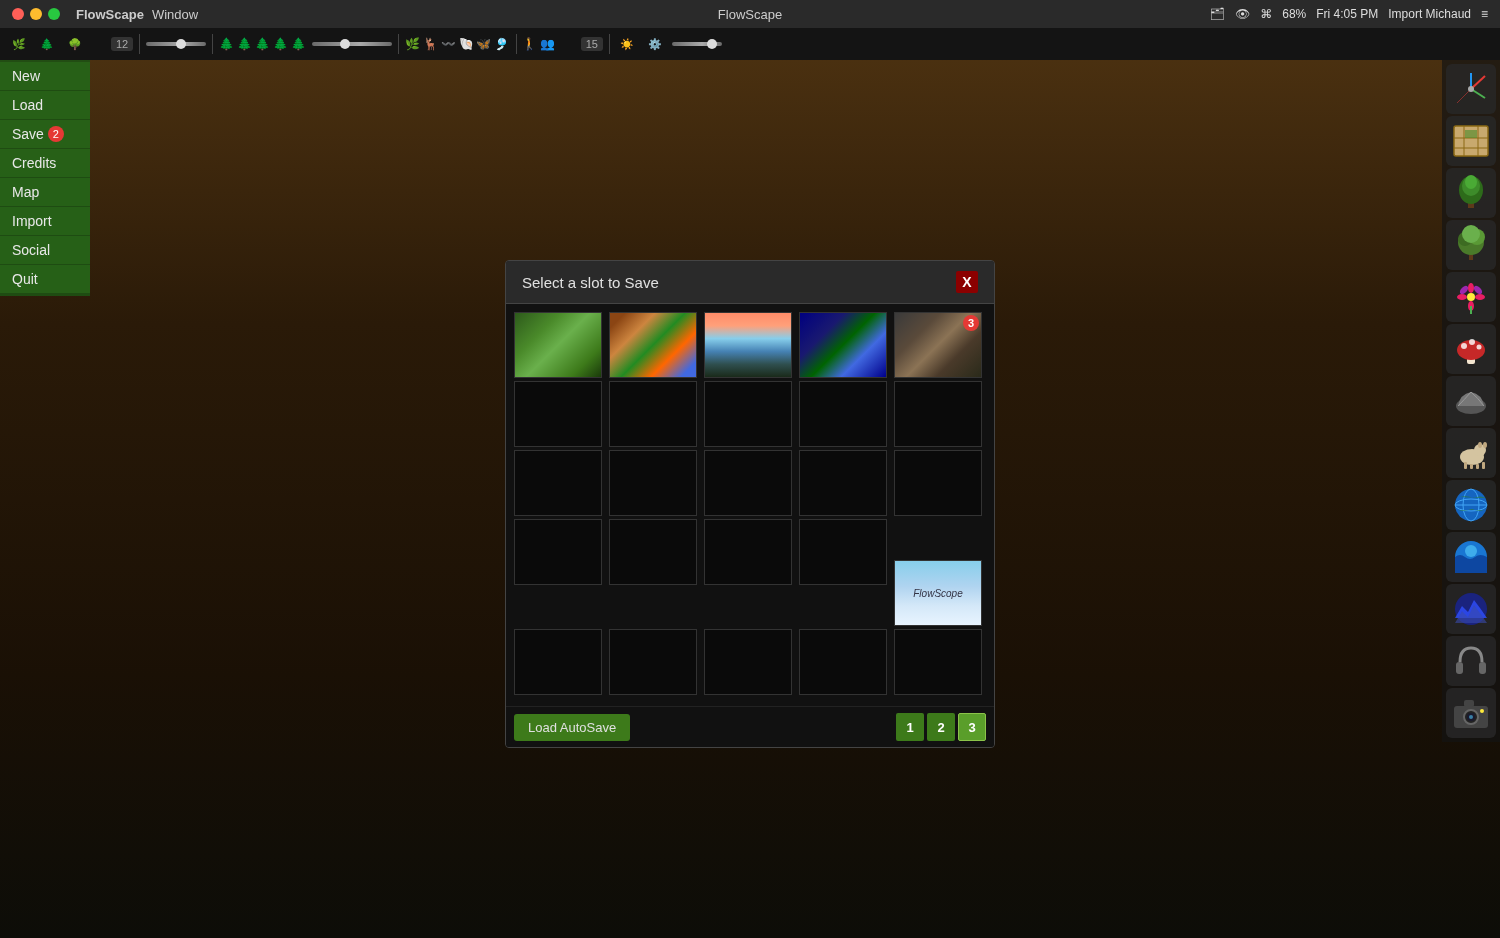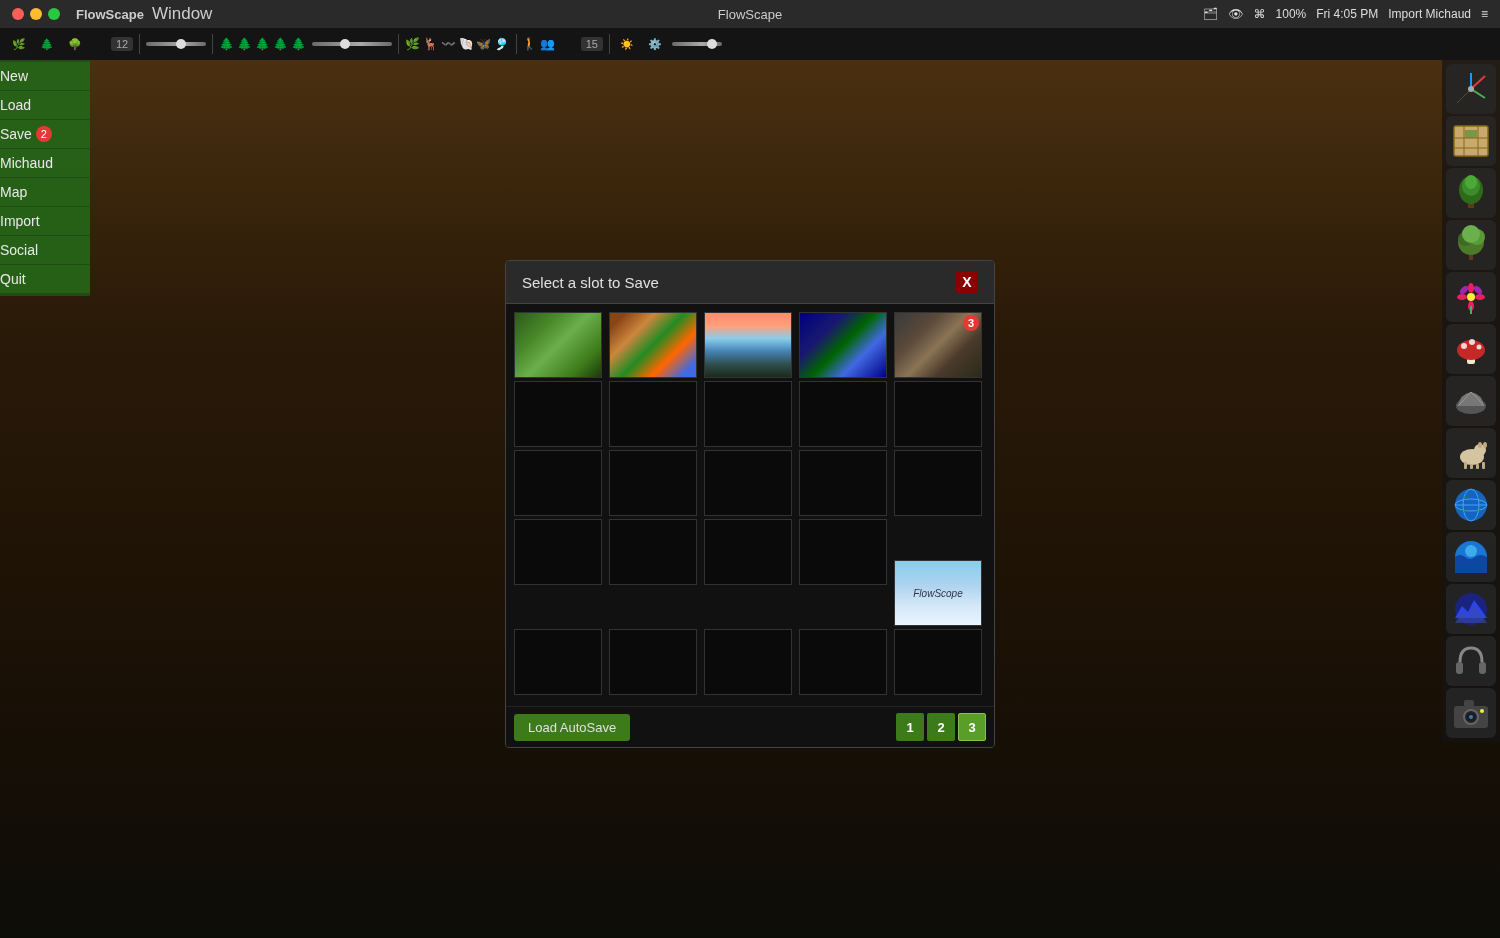--- a/index.html
+++ b/index.html
@@ -44,21 +44,21 @@
     .titlebar-app {
       color: #ccc;
       font-size: 13px;
       font-weight: 600;
       margin-left: 8px;
     }
     .titlebar-menu {
       display: flex;
       gap: 16px;
       color: #ccc;
-      font-size: 17px;
+      font-size: 13px;
     }
     .titlebar-center {
       color: #ccc;
       font-size: 13px;
       position: absolute;
       left: 50%;
       transform: translateX(-50%);
     }
     .titlebar-right {
       display: flex;
@@ -143,21 +143,21 @@
       position: absolute;
       top: 60px; left: 0;
       width: 90px;
       background: rgba(30, 80, 20, 0.92);
       z-index: 50;
       padding: 2px 0;
     }
     .sidebar-item {
       display: flex;
       align-items: center;
-      padding: 6px 0;
+      padding: 6px 12px;
       color: #e8e8e8;
       font-size: 14px;
       font-weight: 500;
       cursor: pointer;
       border-bottom: 1px solid rgba(0,0,0,0.2);
       background: rgba(40, 100, 25, 0.85);
       position: relative;
     }
     .sidebar-item.has-badge .badge {
       background: #e53935;
@@ -356,21 +356,21 @@
     <div class="titlebar-menu">
       <span>Window</span>
     </div>
   </div>
   <div class="titlebar-center">FlowScape</div>
   <div class="titlebar-right">
 
     <span>🗂</span>
     <span>👁</span>
     <span>⌘</span>
-    <span>100%</span>
+    <span>68%</span>
     <span>Fri 4:05 PM</span>
     <span>Import Michaud</span>
     <span>≡</span>
   </div>
 </div>
 
 <div class="toolbar">
 
   <div class="toolbar-icon">🌿</div>
   <div class="toolbar-icon">🌲</div>
@@ -429,21 +429,21 @@
     <span>New</span>
   </div>
   <div class="sidebar-item">
     <span>Load</span>
   </div>
   <div class="sidebar-item has-badge">
     <span>Save</span>
     <span class="badge">2</span>
   </div>
   <div class="sidebar-item">
-    <span>Michaud</span>
+    <span>Credits</span>
   </div>
   <div class="sidebar-item">
     <span>Map</span>
   </div>
   <div class="sidebar-item">
     <span>Import</span>
   </div>
   <div class="sidebar-item">
     <span>Social</span>
   </div>

